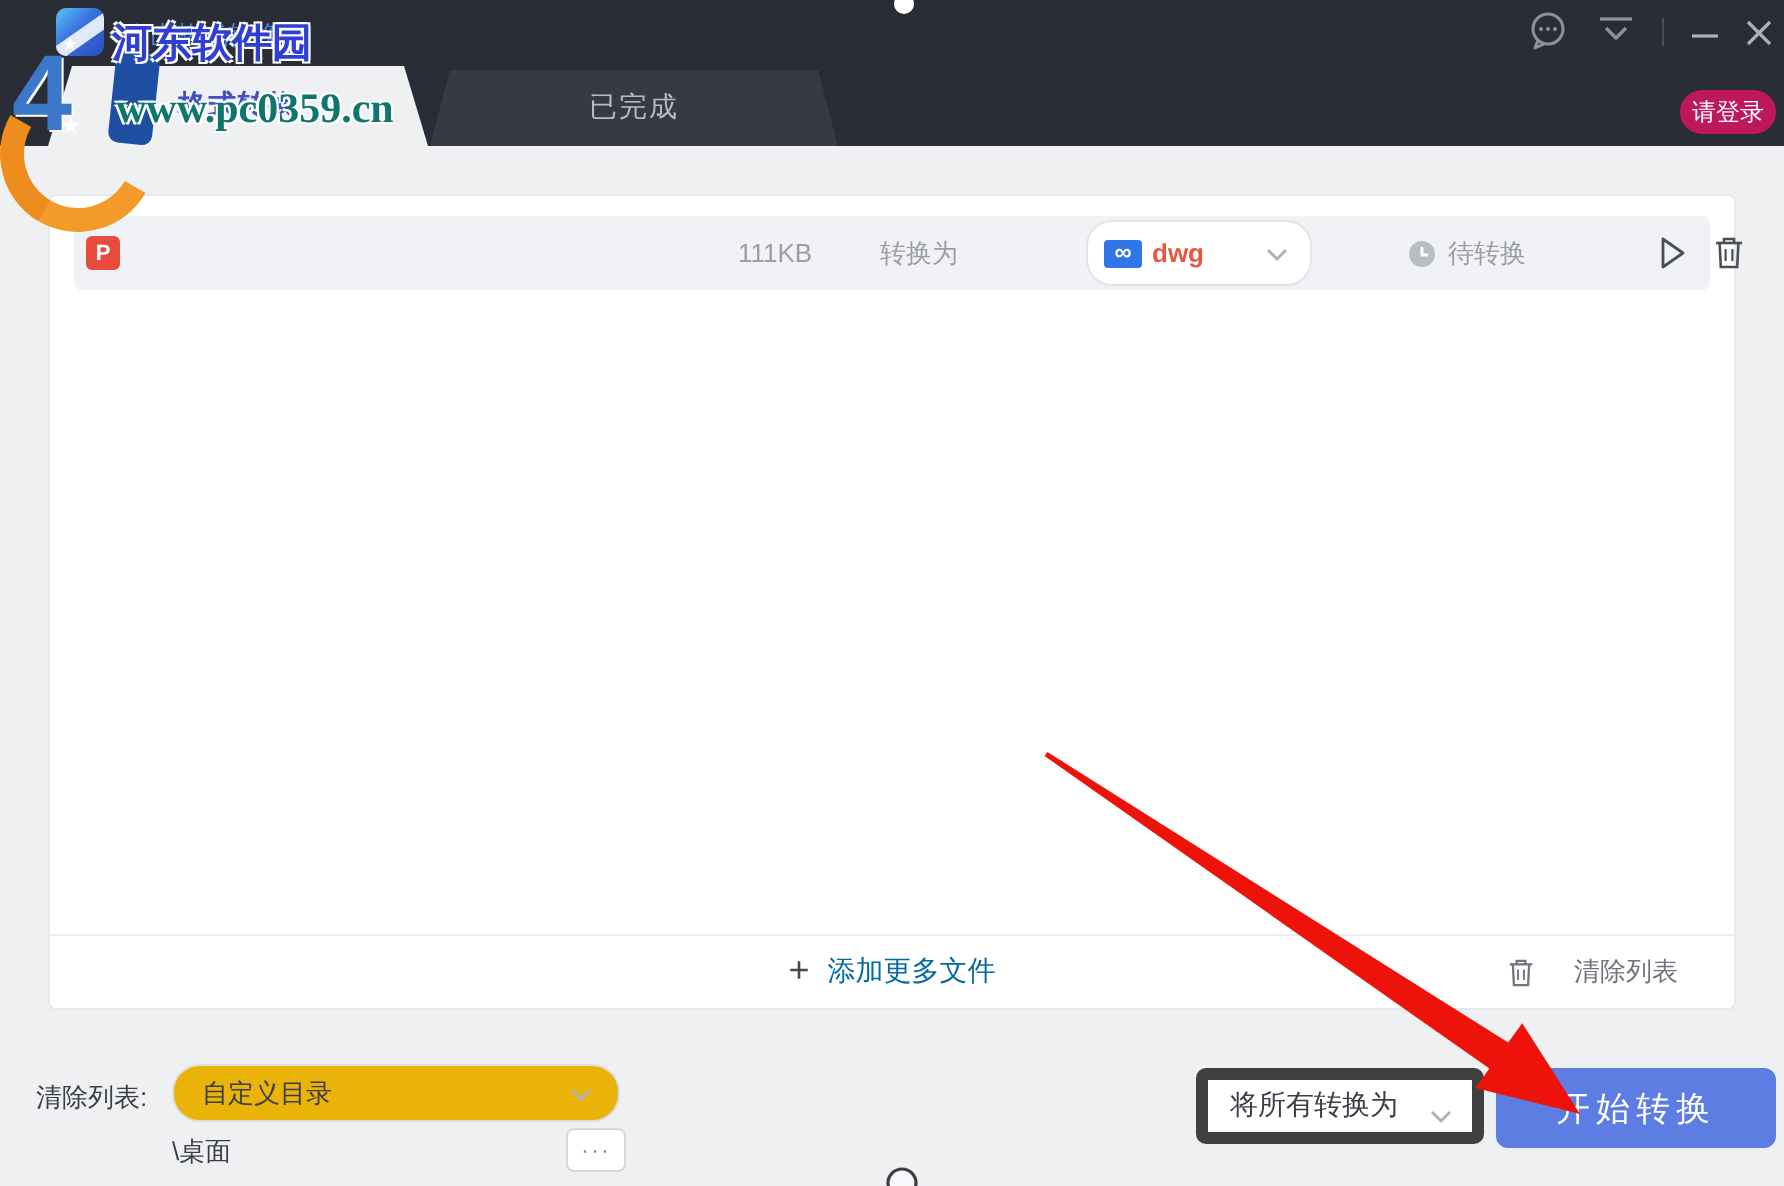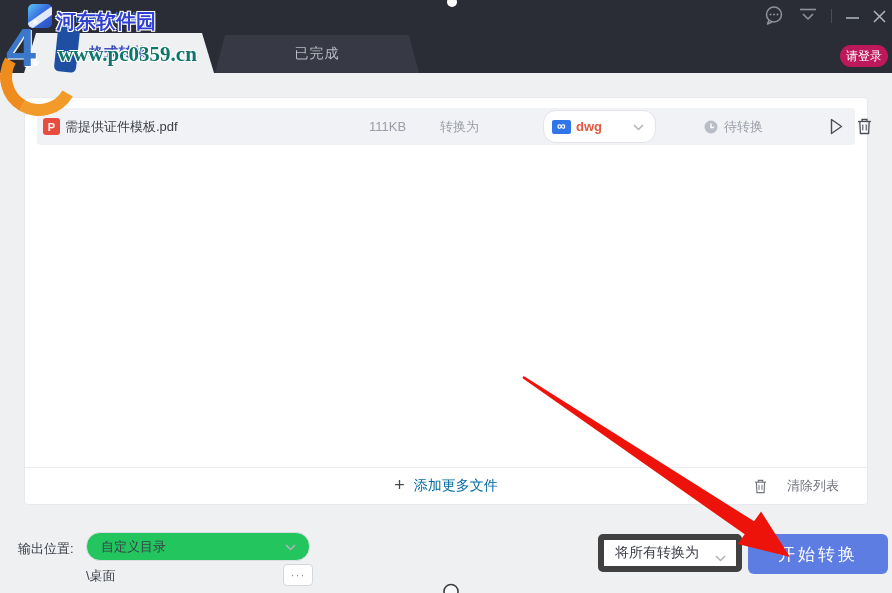--- a/index.html
+++ b/index.html
@@ -51,21 +51,21 @@
 
   .panel-footer{position:absolute;left:0;bottom:0;width:100%;height:36px;border-top:1px solid #ebecf0;}
   .add-more{position:absolute;left:0;top:0;width:100%;height:36px;display:flex;align-items:center;justify-content:center;gap:9px;}
   .add-more .plus{font-size:18px;color:#46494f;font-weight:400;margin-top:-2px;}
   .add-more .lbl{font-size:14px;color:#0369a1;}
   .clear-list{position:absolute;right:28px;top:0;height:36px;display:flex;align-items:center;gap:20px;}
   .clear-list .lbl{font-size:13px;color:#70737b;}
 
   
   .out-label{position:absolute;left:18px;top:540px;font-size:13px;color:#3b3e47;}
-  .out-select{position:absolute;left:86px;top:532px;width:224px;height:29px;background:#22c55e;
+  .out-select{position:absolute;left:86px;top:532px;width:224px;height:29px;background:#eab308;
     border:1px solid #dcdde2;border-radius:14px;box-sizing:border-box;display:flex;align-items:center;}
   .out-select .txt{margin-left:14px;font-size:13px;color:#3b3e47;}
   .out-select .chev{position:absolute;right:13px;top:11px;}
   .out-path{position:absolute;left:86px;top:567px;font-size:13px;color:#3b3e47;}
   .browse-btn{position:absolute;left:283px;top:564px;width:30px;height:22px;background:#fff;border:1px solid #d6d7dc;
     border-radius:4px;box-sizing:border-box;color:#8b8e96;font-size:12px;letter-spacing:1px;
     display:flex;align-items:center;justify-content:center;}
   .all-select{position:absolute;left:598px;top:534px;width:144px;height:38px;background:#fff;
     border:6px solid #404040;border-radius:5px;box-sizing:border-box;display:flex;align-items:center;}
   .all-select .txt{margin-left:11px;font-size:14px;color:#3b3e47;}
@@ -138,21 +138,20 @@
     </div>
     <div class="tab-inactive">
       <span>已完成</span>
     </div>
   </div>
 
   <div class="panel">
 
     <div class="file-row">
       <div class="pdf-icon">P</div>
-      <div class="file-name">需提供证件模板.pdf</div>
       <div class="file-size">111KB</div>
       <div class="convert-to">转换为</div>
 
       <div class="format-select">
         <div class="cad-icon">∞</div>
         <div class="format-label">dwg</div>
         <div class="chev">
           <svg width="11" height="7" viewBox="0 0 11 7">
               <path d="M1 1 L5.5 5.5 L10 1" fill="none" stroke="#b0b3ba" stroke-width="1.5"></path>
             </svg>
@@ -194,21 +193,21 @@
           <path d="M5 3.5 L5 1.5 L10 1.5 L10 3.5" fill="none" stroke="#70737b" stroke-width="1.3"></path>
           <path d="M2.8 3.5 L3.4 15.5 L11.6 15.5 L12.2 3.5" fill="none" stroke="#70737b" stroke-width="1.3"></path>
           <line x1="5.8" y1="6.5" x2="5.8" y2="12.5" stroke="#70737b" stroke-width="1.1"></line>
           <line x1="9.2" y1="6.5" x2="9.2" y2="12.5" stroke="#70737b" stroke-width="1.1"></line>
         </svg>
         <span class="lbl">清除列表</span>
       </div>
     </div>
   </div>
 
-  <div class="out-label">输出位置:</div>
+  <div class="out-label">清除列表:</div>
 
   <div class="out-select">
     <span class="txt">自定义目录</span>
     <span class="chev">
       <svg width="11" height="7" viewBox="0 0 11 7">
           <path d="M1 1 L5.5 5.5 L10 1" fill="none" stroke="#b0b3ba" stroke-width="1.5"></path>
         </svg>
     </span>
   </div>
 

